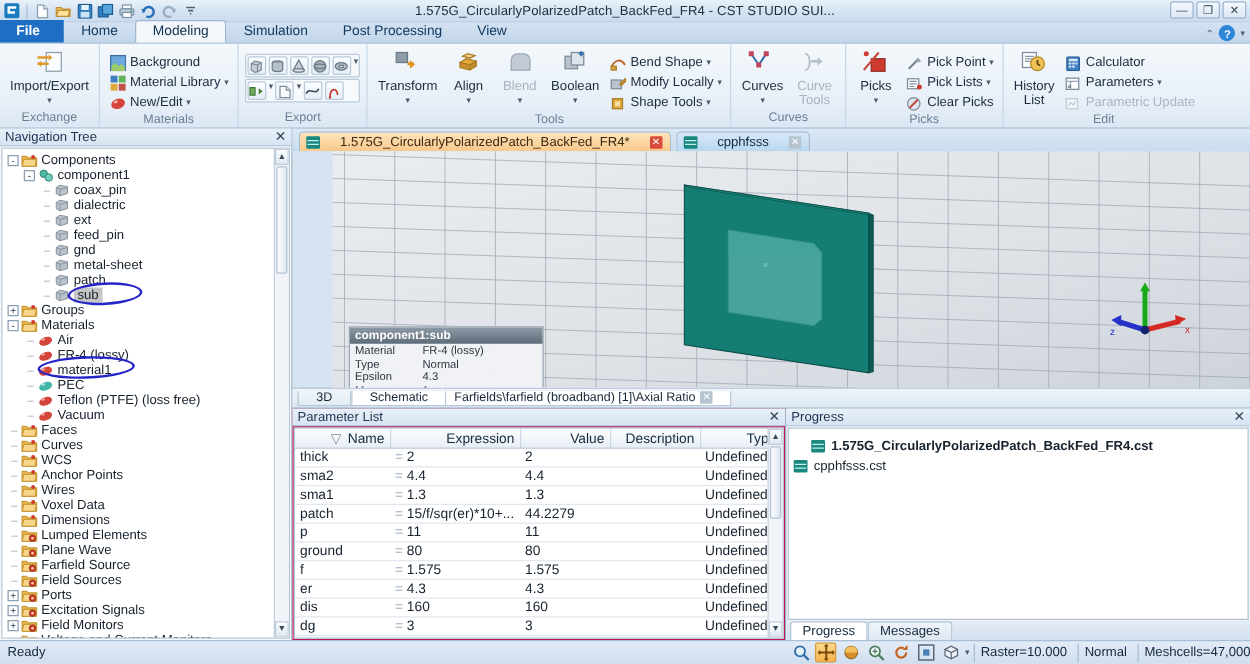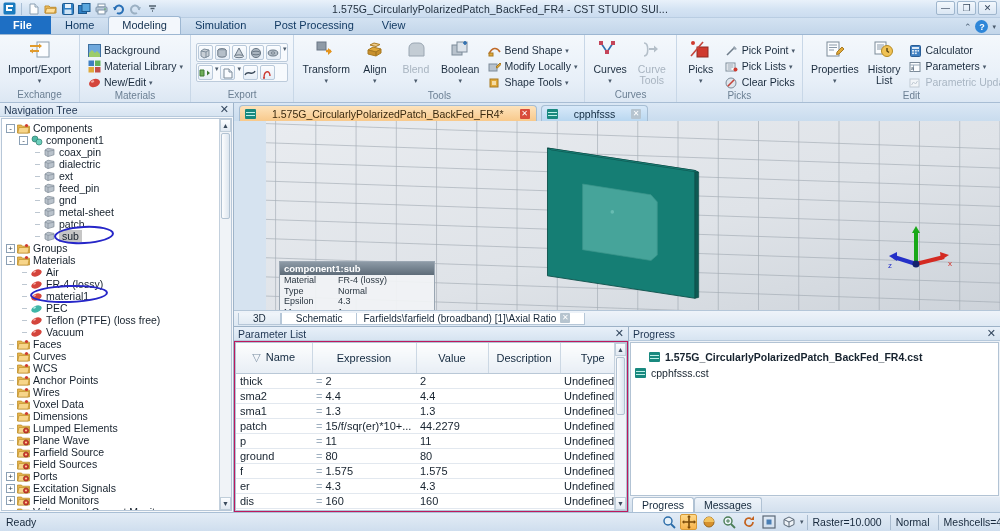--- a/index.html
+++ b/index.html
@@ -153,21 +153,21 @@
   .bottom { height:186px; display:flex; border-top:1px solid #9db2c7; }
   .dock { display:flex; flex-direction:column; min-width:0; }
   .paramdock { width:395px; border-right:1px solid #9db2c7; background:#be185d; }
   .progressdock { flex:1; background:#eef2f7; }
   .tablewrap { flex:1; margin:1px; background:#fff; border:1px solid #b2c3d4;
                position:relative; overflow:hidden; }
   table.params { width:100%; border-collapse:collapse; font-size:11px; table-layout:fixed; }
   table.params th {
     background:linear-gradient(180deg,#fdfefe,#e8eef5);
     border-right:1px solid #ccd8e4; border-bottom:1px solid #b9c8d7;
-    font-weight:normal; color:#13293f; text-align:center; padding:1px 4px; height:30px;
+    font-weight:normal; color:#13293f; text-align:right; padding:1px 4px; height:15px;
   }
   table.params td { border-bottom:1px solid #e2e8ef; padding:0 4px; height:15px;
                     color:#16222e; white-space:nowrap; overflow:hidden; }
   td.expr { color:#16222e; }
   td.expr .eq { color:#9fb0c0; }
   td.val { color:#98a6b3; }
   td.type { position:relative; }
   td.type .dd { position:absolute; right:3px; top:4px; font-size:7px; color:#3a4a5c; }
   .tblscroll { position:absolute; right:0; top:0; bottom:0; width:12px; background:#f1f4f8;
                border-left:1px solid #c7d3df; }
@@ -178,21 +178,21 @@
               background:linear-gradient(180deg,#e4ecf5,#d3e0ee); }
   .dtab2 { font-size:10.5px; padding:0 9px; line-height:14px; border:1px solid #b0c2d4;
            border-bottom:none; border-radius:3px 3px 0 0; color:#15293c;
            background:linear-gradient(180deg,#eff4fa,#dee8f2); }
   .dtab2.active { background:#fff; }
 
   
   .status { position:absolute; left:0; right:0; bottom:0; height:19px;
             background:linear-gradient(180deg,#e3ecf6,#cfdeee);
             border-top:1px solid #a9bfd5; display:flex; align-items:center; font-size:10.5px;
-            color:#16283c;gap:28px; }
+            color:#16283c; }
   .statusleft { padding-left:6px; flex:none; width:628px; }
   .statusright { display:flex; align-items:center; gap:3px; padding-left:4px; }
   .sbtn { width:17px;height:16px; display:inline-flex;align-items:center;justify-content:center;
           font-size:11px; border:1px solid transparent; border-radius:2px; }
   .sbtn.on { background:linear-gradient(180deg,#ffd98a,#f7b44c); border-color:#d79a36; }
   .sfield { padding:0 5px; border-left:1px solid #aabccf; height:15px; line-height:15px; }
 </style>
 </head>
 <body>
 
@@ -559,31 +559,20 @@
             </span>
             <span>Clear Picks</span>
           </div>
         </div>
       </div>
       <div class="rglabel">Picks</div>
     </div>
 
     <div class="rgroup">
       <div class="rgcontent">
-        <div class="bigbtn">
-          <span class="gl">
-            <svg width="22" height="20" viewBox="0 0 22 20">
-                <rect x="3" y="2" width="12" height="14" fill="#fbfdff" stroke="#7d8b99"></rect>
-                <path d="M5 5h8M5 7.5h8M5 10h5" stroke="#8a99a8"></path>
-                <path d="M13 12l5-5 2 2-5 5-2.5.5z" fill="#e0a93a" stroke="#a87a22"></path>
-              </svg>
-          </span>
-          <span>Properties</span>
-          <span class="caret">▾</span>
-        </div>
         <div class="bigbtn">
           <span class="gl">
             <svg width="22" height="20" viewBox="0 0 22 20">
                 <rect x="2" y="2" width="11" height="12" fill="#fbfdff" stroke="#7d8b99"></rect>
                 <path d="M4 5h7M4 7h7M4 9h5" stroke="#8a99a8"></path>
                 <circle cx="14" cy="11" r="5.5" fill="#f0c255" stroke="#b58a23"></circle>
                 <path d="M14 8v3l2 1.5" stroke="#5a4410" stroke-width="1.4" fill="none"></path>
               </svg>
           </span>
           <span>History</span>

